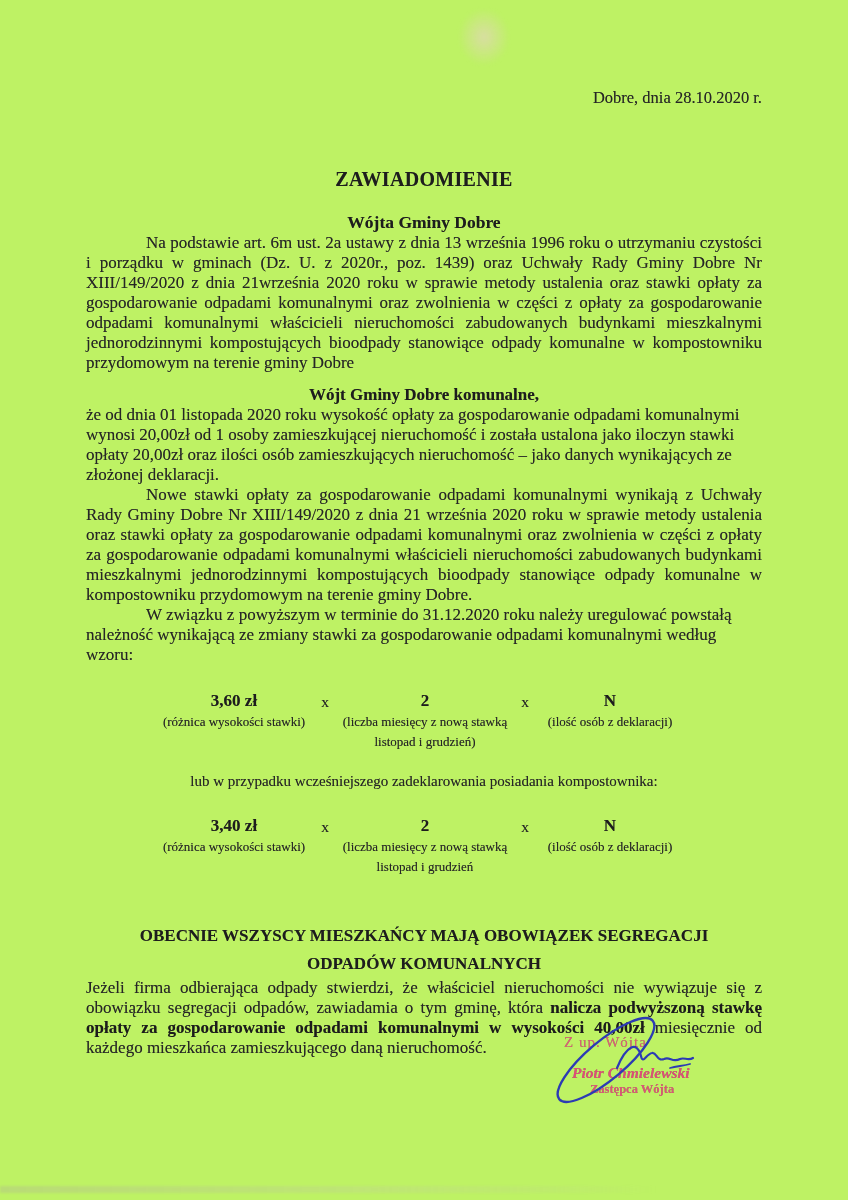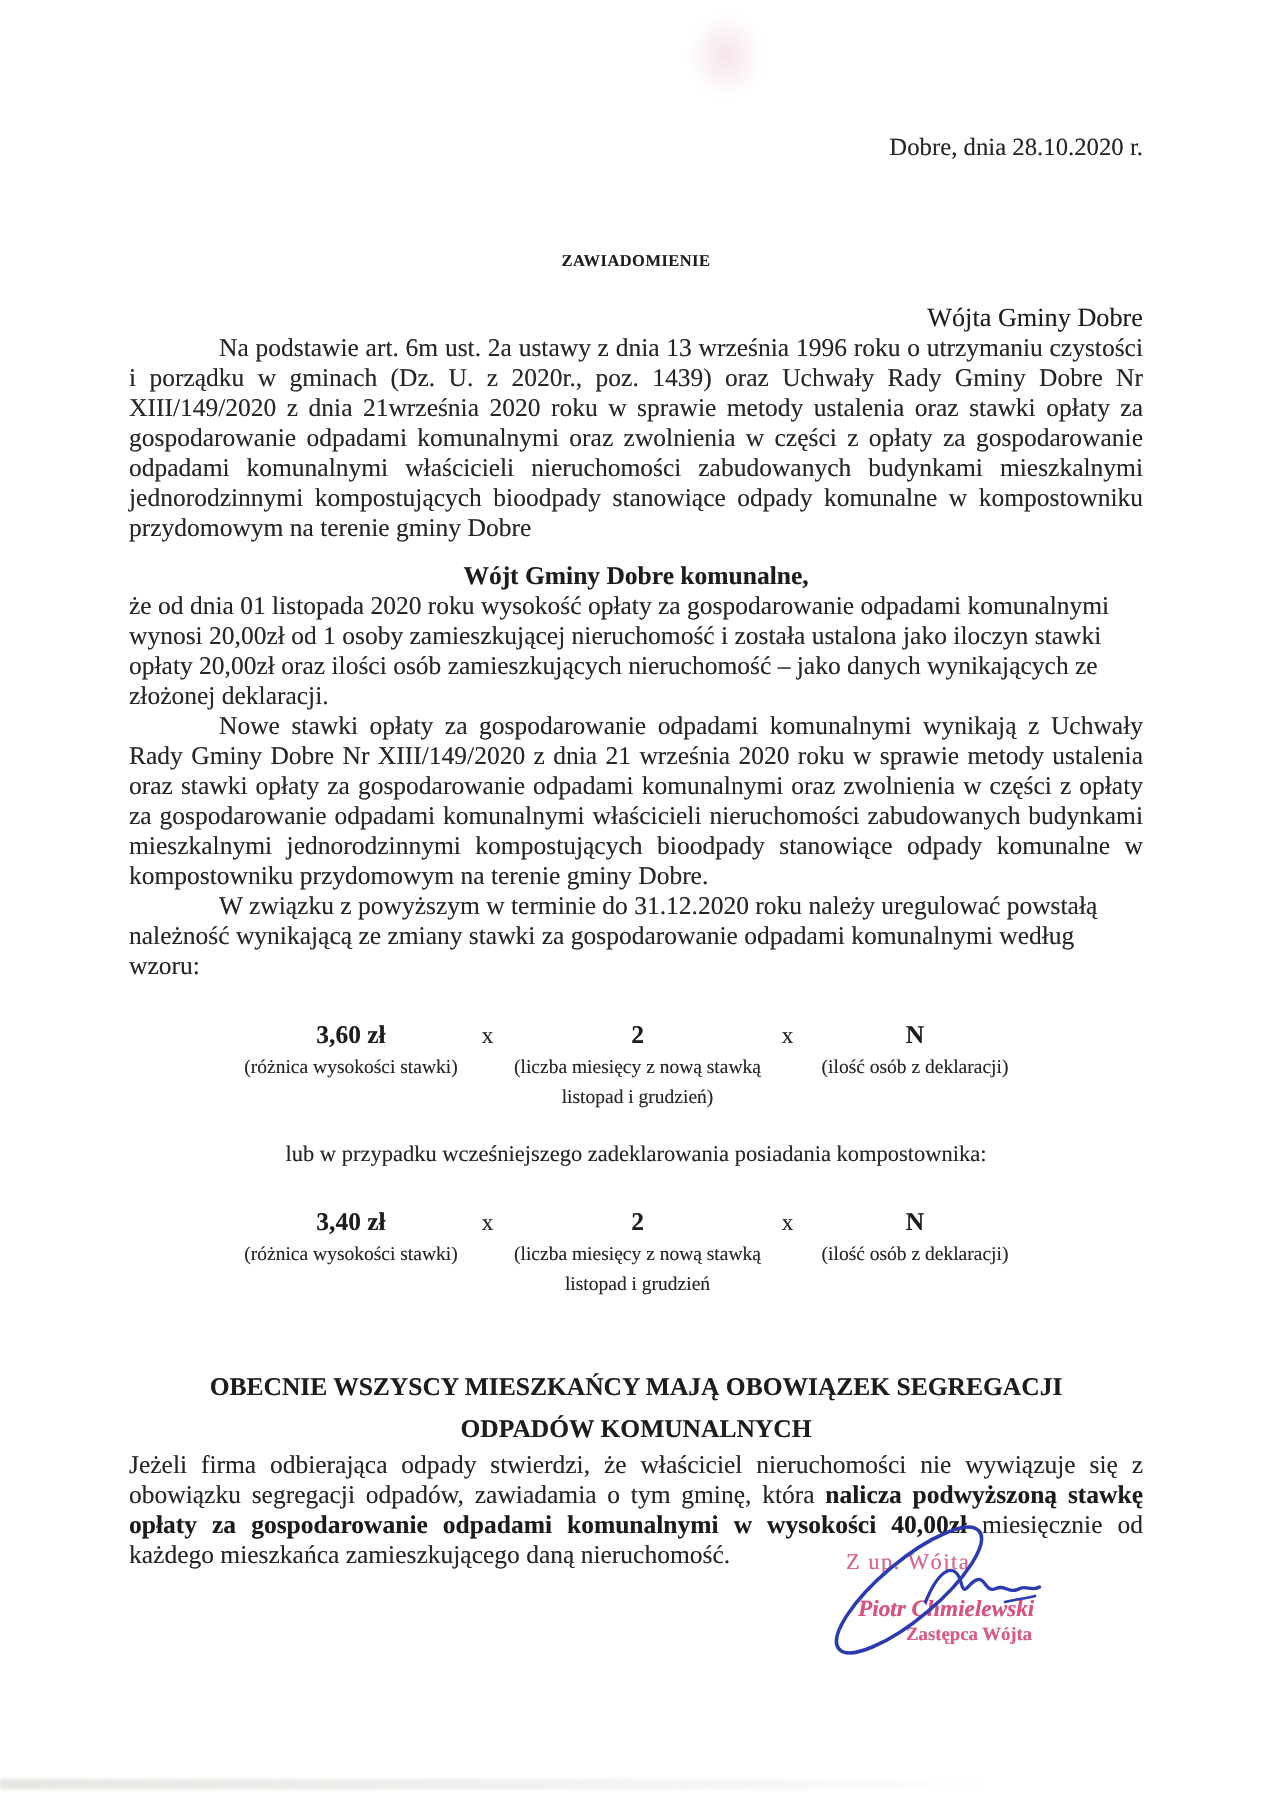--- a/index.html
+++ b/index.html
@@ -1,43 +1,43 @@
 <!DOCTYPE html>
 <html lang="pl"><head>
 <meta charset="utf-8">
 <style>
   html,body{margin:0;padding:0;background:#e9e9e9;}
   .page{
     position:relative;
     width:848px;height:1200px;
     margin:0 auto;
-    background:#ffffff;
+    background:#bef264;
     overflow:hidden;
     font-family:"Liberation Serif","DejaVu Serif",serif;
     color:#262626;
     text-shadow:0 0 .4px rgba(40,40,40,.45);
   }
   .content{
     position:absolute;left:86px;top:0;width:676px;
   }
   .date-line{
     margin:88px 0 0 0;
     font-size:16.5px;
     text-align:right;
   }
   .doc-title{
     margin:60px 0 0 0;
-    font-size:11px;font-weight:bold;
+    font-size:20px;font-weight:bold;
     text-align:center;color:#1d1d1d;
     letter-spacing:.3px;
   }
   .doc-subtitle{
     margin:21px 0 0 0;
-    font-size:17.5px;font-weight:normal;
-    text-align:right;color:#1d1d1d;
+    font-size:17.5px;font-weight:bold;
+    text-align:center;color:#1d1d1d;
   }
   p.body-par{
     margin:0;
     font-size:17px;line-height:20px;
   }
   .indent{text-indent:60px;}
   .just{text-align:justify;}
   .mt16{margin-top:15px;}
   .announce-heading{
     margin:12px 0 0 0;
@@ -72,21 +72,21 @@
   
   .signature{
     position:absolute;left:520px;top:1012px;width:240px;height:120px;
   }
   .stamp-line{
     position:absolute;white-space:nowrap;
     font-family:"Liberation Serif","DejaVu Serif",serif;
   }
   .stamp-1{left:44px;top:22px;font-size:15px;letter-spacing:1px;opacity:.85;}
   .stamp-2{left:52px;top:52px;font-size:15.5px;font-style:italic;font-weight:bold;opacity:.95;}
-  .stamp-3{left:84px;top:70px;font-size:12.5px;font-weight:bold;opacity:.9;}
+  .stamp-3{left:70px;top:70px;font-size:12.5px;font-weight:bold;opacity:.9;}
   .sig-svg{position:absolute;left:0;top:0;}
   
   .smudge-top{
     position:absolute;left:458px;top:8px;width:52px;height:58px;
     background:radial-gradient(ellipse at center,rgba(238,205,213,.55),rgba(238,205,213,0) 70%);
     filter:blur(2px);
   }
   .bottom-strip{
     position:absolute;left:0;top:1186px;width:658px;height:7px;
     background:linear-gradient(to right,rgba(175,170,160,.30),rgba(195,190,180,.22) 55%,rgba(195,190,180,.10) 85%,rgba(195,190,180,0));

